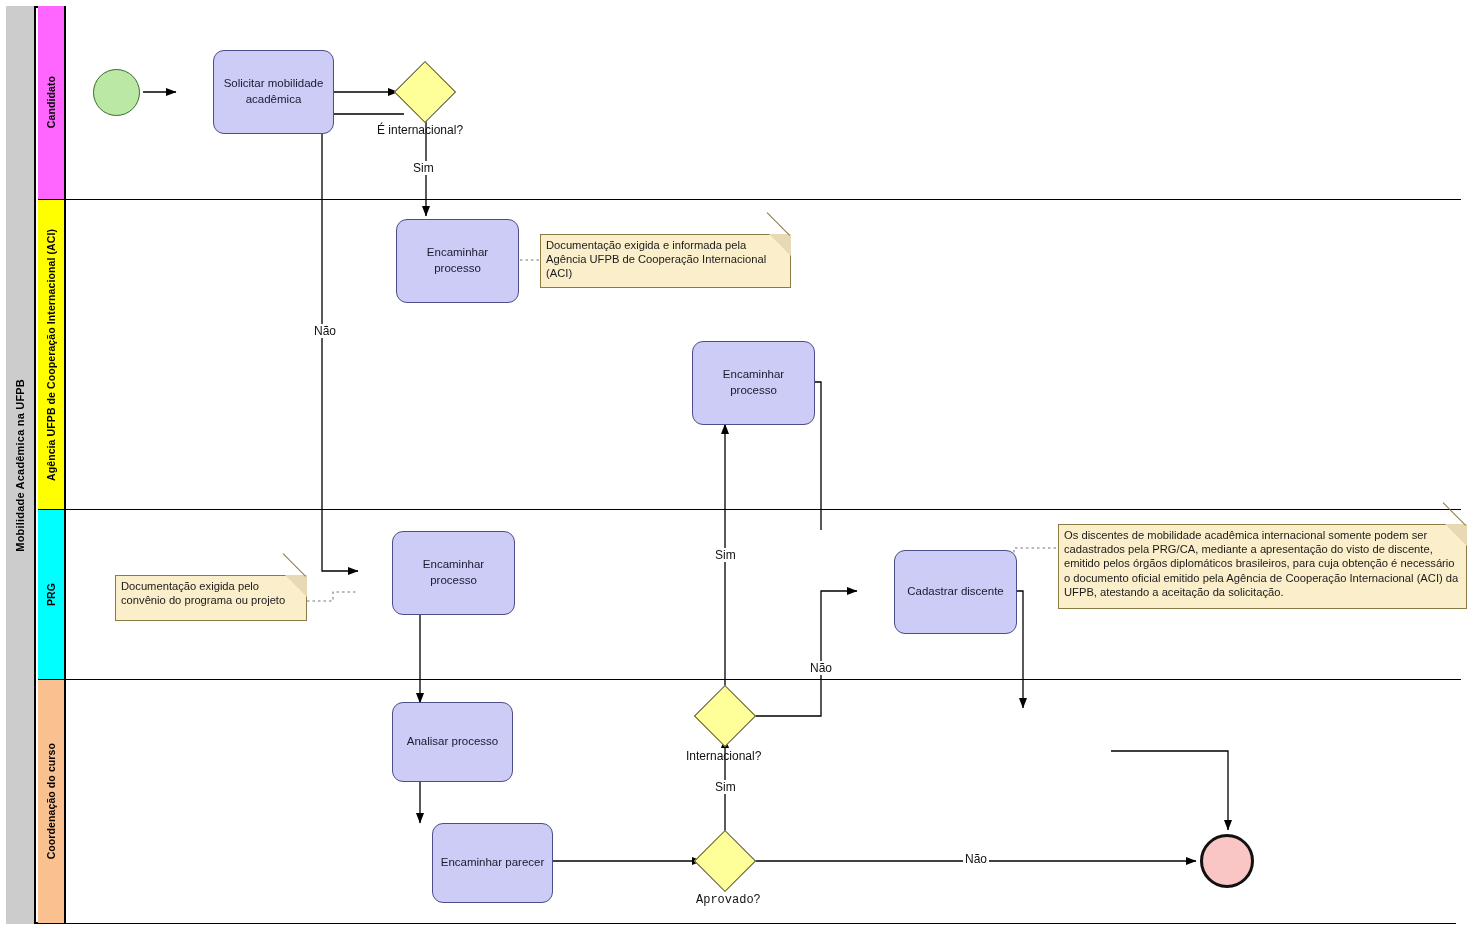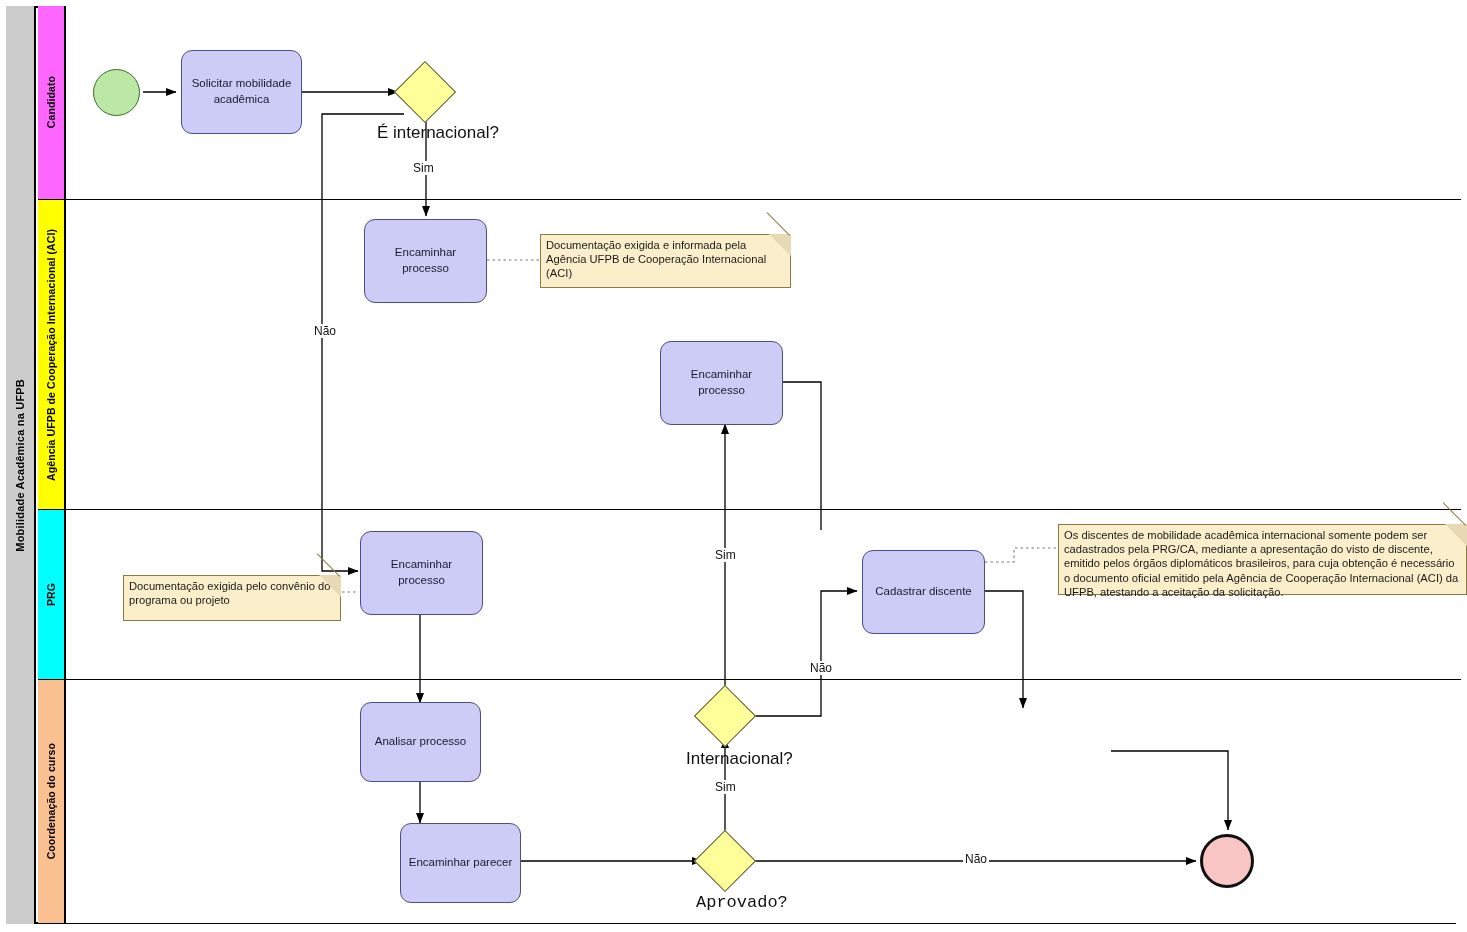--- a/index.html
+++ b/index.html
@@ -71,20 +71,21 @@
     position: absolute;
     background: #ccccf7;
     border: 1.2px solid #4d4d87;
     border-radius: 11px;
     display: flex; align-items: center; justify-content: center;
     text-align: center;
     font-size: 11.5px;
     color: #1a1a2e;
     line-height: 1.35;
     padding: 2px 5px;
+    margin-left: 32px;
   }
   .gateway {
     position: absolute;
     width: 44px; height: 44px;
     background: #ffff99;
     border: 1.2px solid #55553a;
     transform: rotate(45deg);
   }
   .event {
     position: absolute;
@@ -127,21 +128,21 @@
   .flow-label {
     position: absolute;
     font-size: 12px;
     color: #111111;
     background: #ffffff;
     padding: 0 2px;
     white-space: nowrap;
   }
   .elem-label {
     position: absolute;
-    font-size: 17px;
+    font-size: 12px;
     color: #111111;
     white-space: nowrap;
   }
 
   svg.flows {
     position: absolute;
     left: 0; top: 0;
     width: 1467px; height: 932px;
     pointer-events: none;
   }
@@ -274,25 +275,25 @@
   <div class="flow-label" style="left:713px; top:780px;">Sim</div>
 
   <div class="flow-label" style="left:963px; top:852px;">Não</div>
 
   <div class="annotation" style="left:540px; top:234px; width:251px; height:54px;">
     <div class="fold"></div>
     <div class="foldline"></div>
     <span>Documentação exigida e informada pela Agência UFPB de Cooperação Internacional (ACI)</span>
   </div>
 
-  <div class="annotation" style="left:115px; top:575px; width:218px; height:46px;margin-left:8px;">
+  <div class="annotation" style="left:115px; top:575px; width:192px; height:46px;">
     <div class="fold"></div>
     <div class="foldline"></div>
     <span>Documentação exigida pelo convênio do programa ou projeto</span>
   </div>
 
-  <div class="annotation" style="left:1058px; top:524px; width:409px; height:71px;">
+  <div class="annotation" style="left:1058px; top:524px; width:409px; height:85px;">
     <div class="fold"></div>
     <div class="foldline"></div>
     <span>Os discentes de mobilidade acadêmica internacional somente podem ser cadastrados pela PRG/CA, mediante a apresentação do visto de discente, emitido pelos órgãos diplomáticos brasileiros, para cuja obtenção é necessário o documento oficial emitido pela Agência de Cooperação Internacional (ACI) da UFPB, atestando a aceitação da solicitação.</span>
   </div>
 
 </div>
 
 </body></html>

